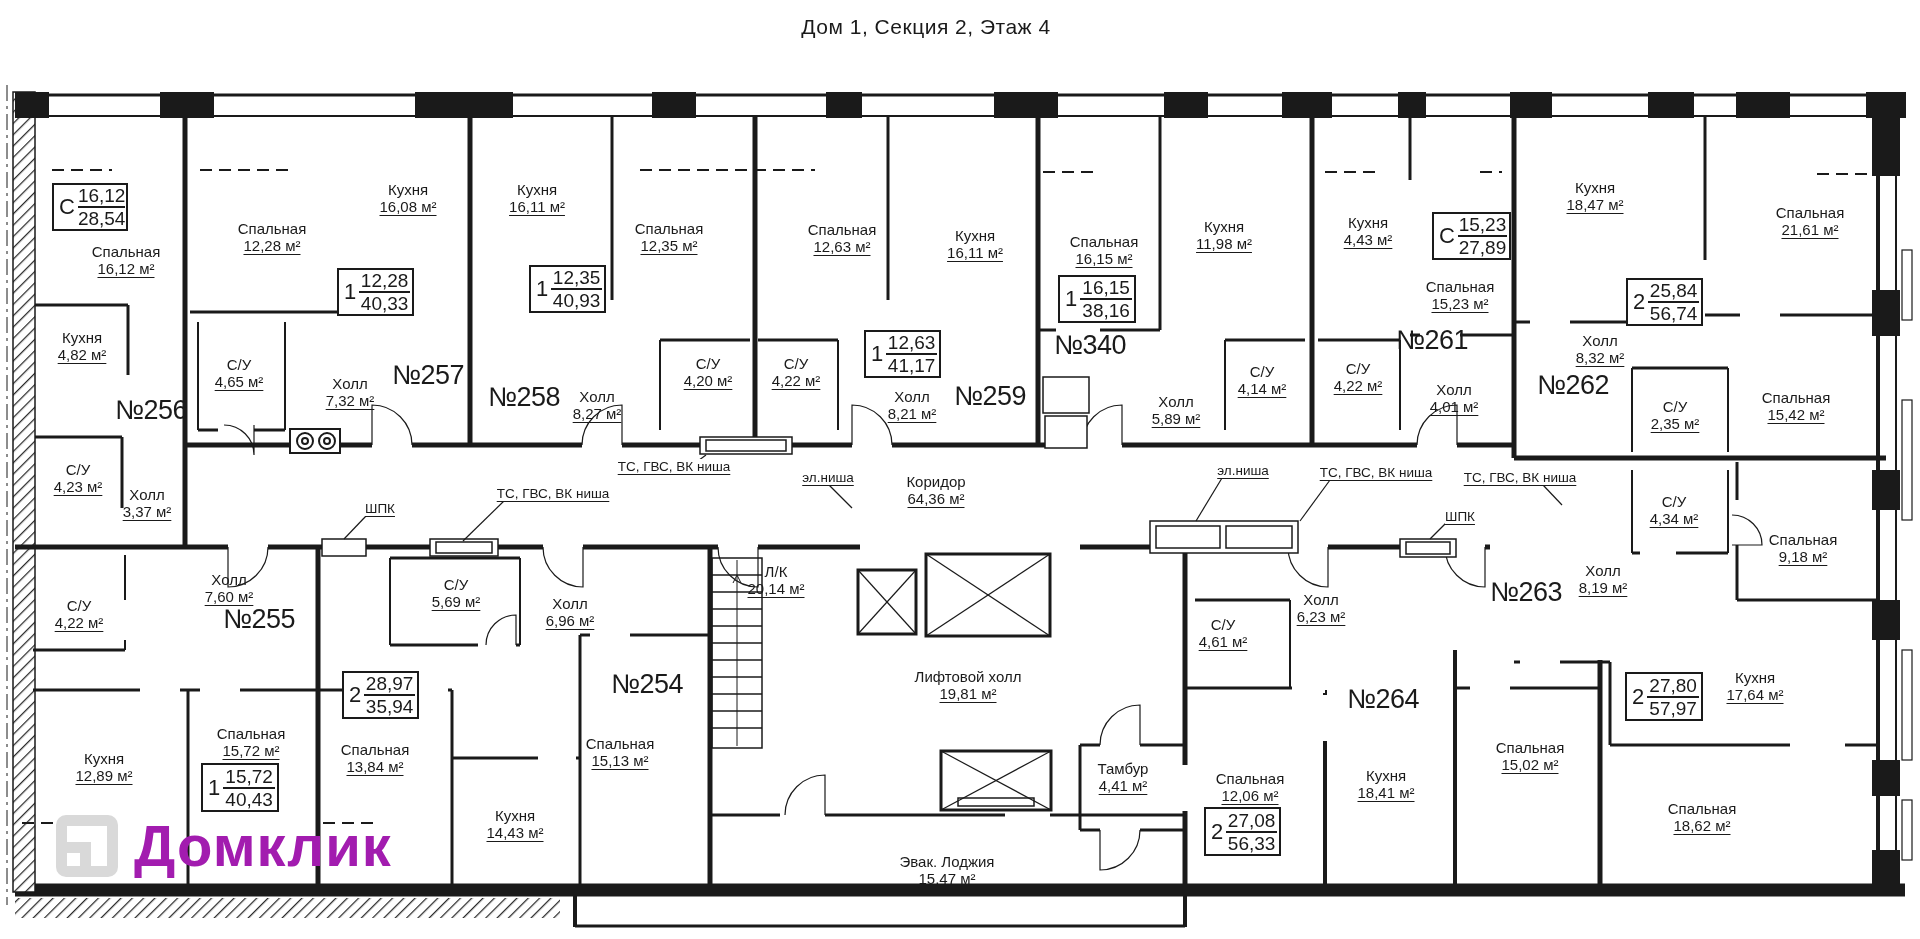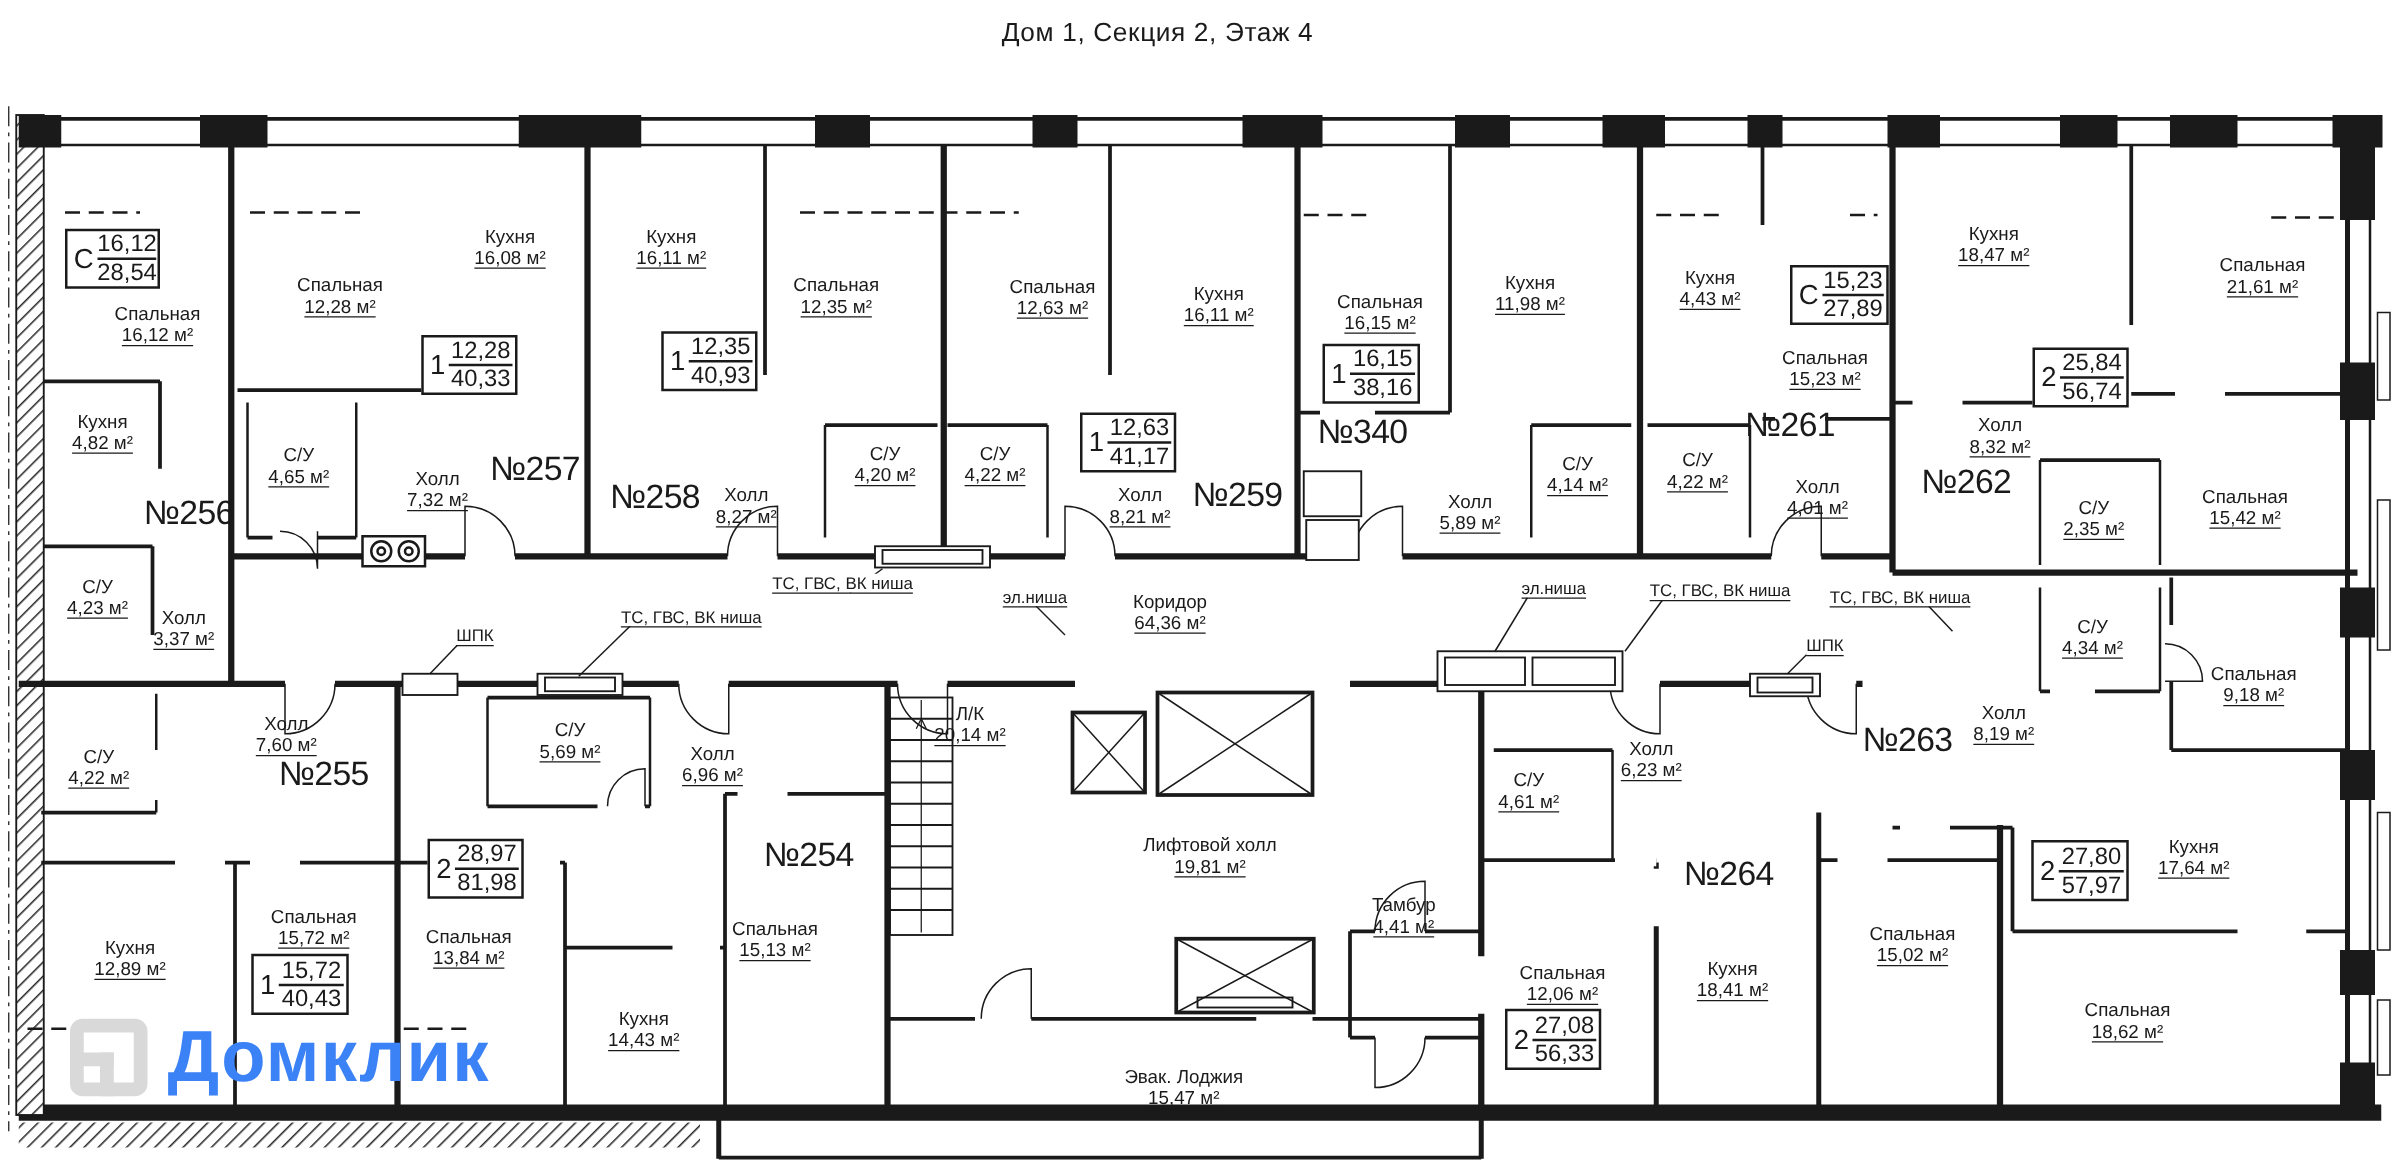--- a/index.html
+++ b/index.html
@@ -10,21 +10,21 @@
   .title{position:absolute;transform:translateX(-50%);font-size:21px;letter-spacing:.5px;white-space:nowrap}
   .lbl{position:absolute;transform:translateX(-50%);text-align:center;font-size:15px;line-height:15px;white-space:nowrap}
   .lbl .nm{display:block}
   .lbl .area{display:inline-block;margin-top:2px;text-decoration:underline;text-underline-offset:3px}
   .apt-num{position:absolute;transform:translateX(-50%);font-size:27px;letter-spacing:-.5px;white-space:nowrap}
   .apt-box{position:absolute;border:2px solid #1a1a1a;background:#fff;display:flex;align-items:stretch}
   .apt-box .t{font-size:22px;display:flex;align-items:center;padding:0 3px 0 5px}
   .apt-box .v{flex:1;display:flex;flex-direction:column;justify-content:center;text-align:center;font-size:19px;line-height:21px;padding-right:2px}
   .apt-box .v .lv{border-bottom:2px solid #1a1a1a}
   .ann{position:absolute;transform:translateX(-50%);font-size:13.5px;text-decoration:underline;text-underline-offset:3px;white-space:nowrap;background:#fff}
-  .wm{position:absolute;left:56px;top:812px;display:flex;align-items:center;gap:16px;color:#3b82f6;z-index:5}
+  .wm{position:absolute;left:56px;top:812px;display:flex;align-items:center;gap:16px;color:#a21caf;z-index:5}
   .wm-logo{width:62px;height:62px;border:11px solid #d9d9d9;border-radius:10px;position:relative}
   .wm-logo::after{content:"";position:absolute;left:-11px;bottom:-11px;width:24px;height:24px;border-top:11px solid #d9d9d9;border-right:11px solid #d9d9d9;background:transparent}
   .wm-text{font-size:58px;font-weight:700;letter-spacing:1px}
 </style>
 </head>
 <body>
 
 <div class="plan">
 
 <svg class="walls" width="1920" height="939" viewBox="0 0 1920 939">
@@ -408,21 +408,21 @@
 <div class="lbl" style="left:1223px;top:617px"><span class="nm">С/У</span><span class="area">4,61 м²</span></div>
 <div class="lbl" style="left:1321px;top:592px"><span class="nm">Холл</span><span class="area">6,23 м²</span></div>
 <div class="lbl" style="left:1250px;top:771px"><span class="nm">Спальная</span><span class="area">12,06 м²</span></div>
 <div class="lbl" style="left:1386px;top:768px"><span class="nm">Кухня</span><span class="area">18,41 м²</span></div>
 <div class="lbl" style="left:1530px;top:740px"><span class="nm">Спальная</span><span class="area">15,02 м²</span></div>
 
 <div class="apt-box" style="left:342px;top:671px;width:77px;height:48px">
   <span class="t">2</span>
   <span class="v">
         <span class="lv">28,97</span>
-        <span>81,98</span>
+        <span>35,94</span>
       </span>
 </div>
 <div class="apt-num" style="left:647px;top:669px">№254</div>
 <div class="lbl" style="left:456px;top:577px"><span class="nm">С/У</span><span class="area">5,69 м²</span></div>
 <div class="lbl" style="left:570px;top:596px"><span class="nm">Холл</span><span class="area">6,96 м²</span></div>
 <div class="lbl" style="left:375px;top:742px"><span class="nm">Спальная</span><span class="area">13,84 м²</span></div>
 <div class="lbl" style="left:620px;top:736px"><span class="nm">Спальная</span><span class="area">15,13 м²</span></div>
 <div class="lbl" style="left:515px;top:808px"><span class="nm">Кухня</span><span class="area">14,43 м²</span></div>
 
 <div class="apt-box" style="left:201px;top:763px;width:78px;height:49px">
@@ -434,21 +434,21 @@
 </div>
 <div class="apt-num" style="left:259px;top:604px">№255</div>
 <div class="lbl" style="left:79px;top:598px"><span class="nm">С/У</span><span class="area">4,22 м²</span></div>
 <div class="lbl" style="left:229px;top:572px"><span class="nm">Холл</span><span class="area">7,60 м²</span></div>
 <div class="lbl" style="left:251px;top:726px"><span class="nm">Спальная</span><span class="area">15,72 м²</span></div>
 <div class="lbl" style="left:104px;top:751px"><span class="nm">Кухня</span><span class="area">12,89 м²</span></div>
 
 <div class="lbl" style="left:936px;top:474px"><span class="nm">Коридор</span><span class="area">64,36 м²</span></div>
 <div class="lbl" style="left:776px;top:564px"><span class="nm">Л/К</span><span class="area">20,14 м²</span></div>
 <div class="lbl" style="left:968px;top:669px"><span class="nm">Лифтовой холл</span><span class="area">19,81 м²</span></div>
-<div class="lbl" style="left:1123px;top:717px"><span class="nm">Тамбур</span><span class="area">4,41 м²</span></div>
+<div class="lbl" style="left:1123px;top:761px"><span class="nm">Тамбур</span><span class="area">4,41 м²</span></div>
 <div class="lbl" style="left:947px;top:854px"><span class="nm">Эвак. Лоджия</span><span class="area">15,47 м²</span></div>
 
 <div class="ann" style="left:553px;top:486px">ТС, ГВС, ВК ниша</div>
 <div class="ann" style="left:674px;top:459px">ТС, ГВС, ВК ниша</div>
 <div class="ann" style="left:828px;top:470px">эл.ниша</div>
 <div class="ann" style="left:1243px;top:463px">эл.ниша</div>
 <div class="ann" style="left:1376px;top:465px">ТС, ГВС, ВК ниша</div>
 <div class="ann" style="left:1520px;top:470px">ТС, ГВС, ВК ниша</div>
 <div class="ann" style="left:380px;top:501px">ШПК</div>
 <div class="ann" style="left:1460px;top:509px">ШПК</div>

